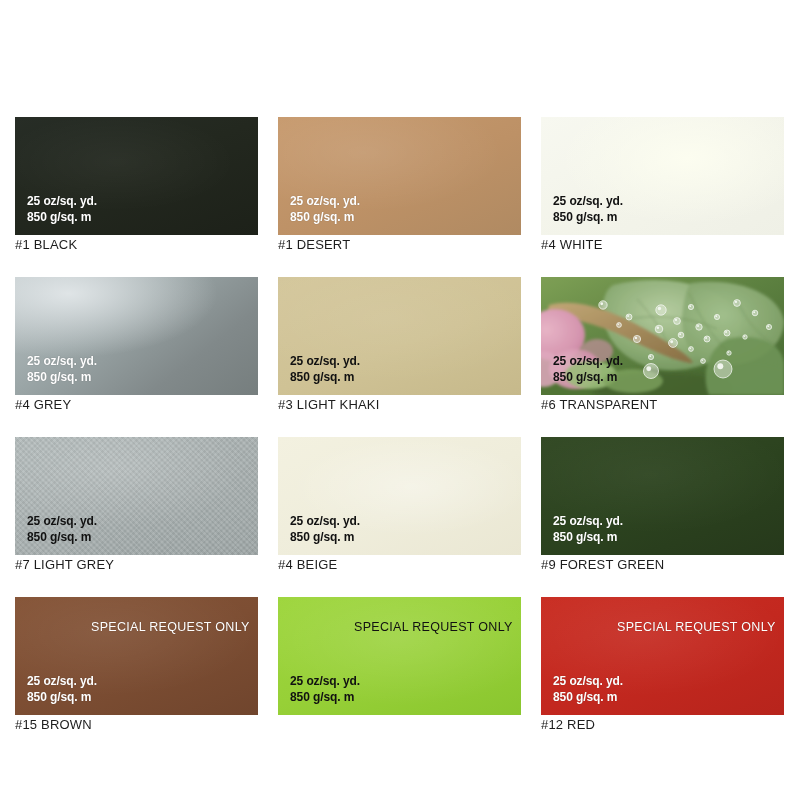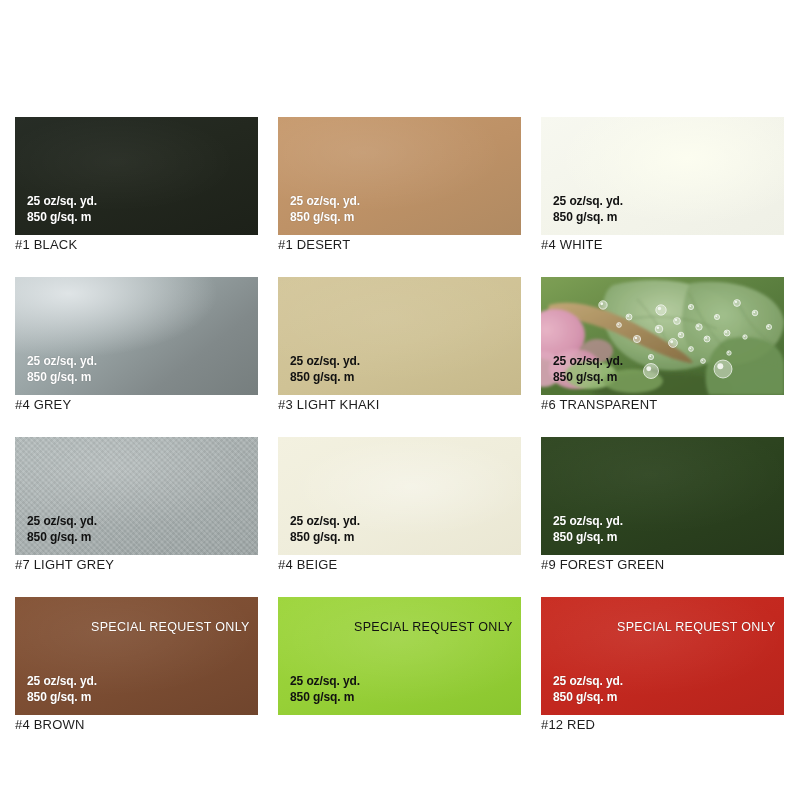--- a/index.html
+++ b/index.html
@@ -373,21 +373,21 @@
   </div>
       <div class="cell">
     <div class="swatch sw-brown t-light">
 
       <div class="special-note">SPECIAL REQUEST ONLY</div>
       <div class="weight-block">
         <span class="weight-line">25 oz/sq. yd.</span>
         <span class="weight-line">850 g/sq. m</span>
       </div>
     </div>
-    <div class="caption">#4 BROWN</div>
+    <div class="caption">#15 BROWN</div>
   </div>
       <div class="cell">
     <div class="swatch sw-lime t-dark">
 
       <div class="special-note">SPECIAL REQUEST ONLY</div>
       <div class="weight-block">
         <span class="weight-line">25 oz/sq. yd.</span>
         <span class="weight-line">850 g/sq. m</span>
       </div>
     </div>

